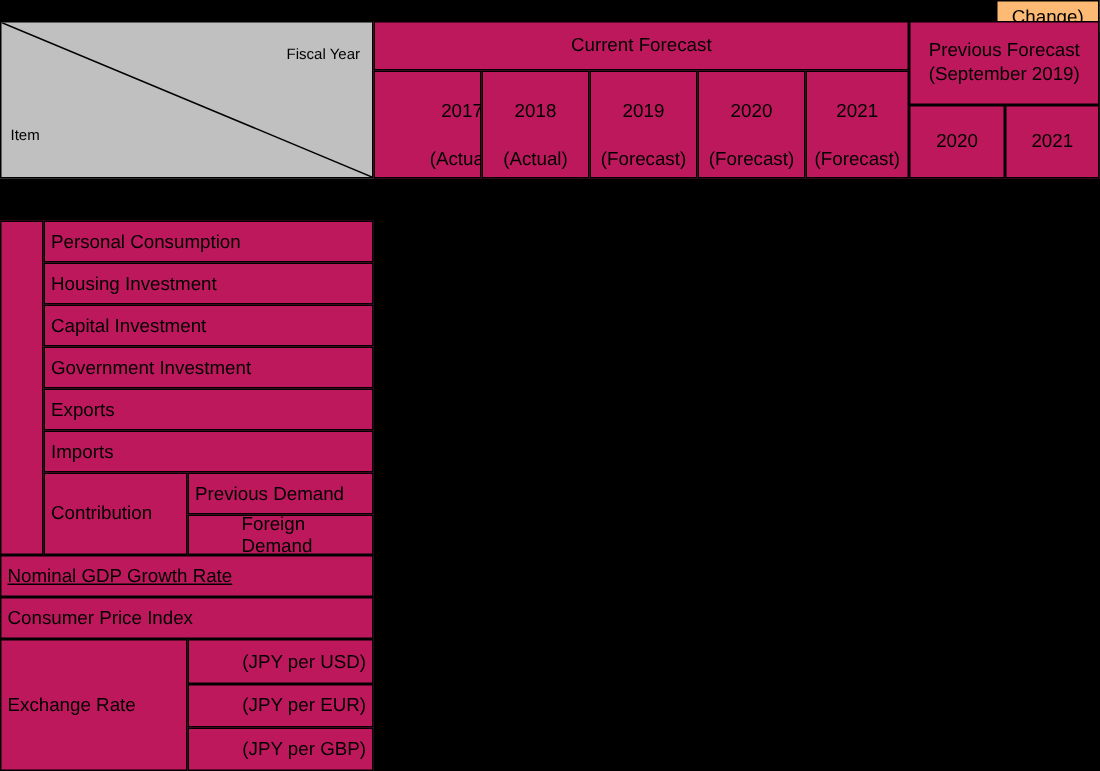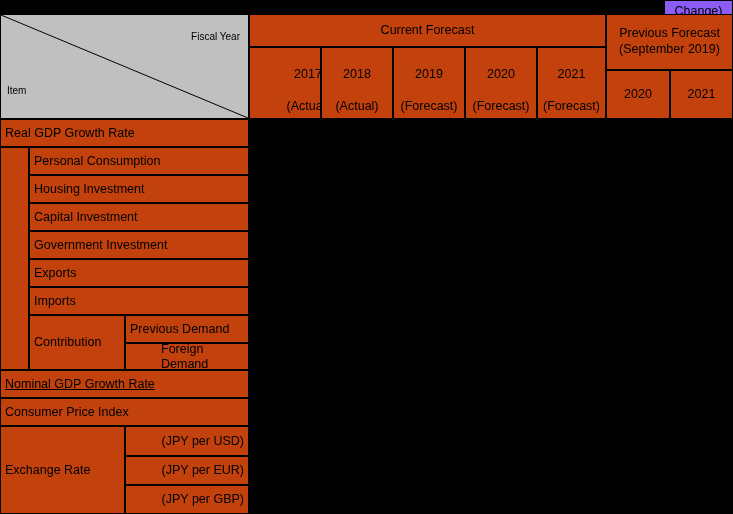--- a/index.html
+++ b/index.html
@@ -18,38 +18,38 @@
   .sheet {
     position: absolute;
     left: 0;
     top: 0;
     width: 733px;
     height: 514px;
   }
   .cell {
     position: absolute;
     box-sizing: border-box;
-    background: #c2410c;
+    background: #be185d;
     border: 1px solid #000000;
     font-size: 12.5px;
     line-height: 1.15;
     display: flex;
     align-items: center;
     padding: 0 4px;
     white-space: pre-line;
     overflow: hidden;
   }
   .cell.center { justify-content: center; text-align: center; }
   .cell.left { justify-content: flex-start; text-align: left; }
   .cell.right { justify-content: flex-end; text-align: right; }
   .cell.multiline { line-height: 1.25; }
   .change-badge {
     position: absolute;
     box-sizing: border-box;
-    background: #8b5cf6;
+    background: #fdba74;
     border: 1px solid #000000;
     font-size: 12.5px;
     display: flex;
     align-items: center;
     justify-content: center;
   }
   .corner {
     position: absolute;
     left: 0;
     top: 14px;
@@ -113,21 +113,20 @@
   <div class="cell center multiline" style="left:537px; top:47px; width:69px; height:72px;">
     <span style="display:block;">
       <span>2021</span><br>
       <span>(Forecast)</span>
     </span>
   </div>
 
   <div class="cell center" style="left:606px; top:70px; width:64px; height:49px;">2020</div>
   <div class="cell center" style="left:670px; top:70px; width:63px; height:49px;">2021</div>
 
-  <div class="cell left" style="left:0px; top:119px; width:249px; height:28px;">Real GDP Growth Rate</div>
 
   <div class="cell left" style="left:0px; top:147px; width:29px; height:223px;"></div>
 
   <div class="cell left" style="left:29px; top:147px; width:220px; height:28px;">Personal Consumption</div>
   <div class="cell left" style="left:29px; top:175px; width:220px; height:28px;">Housing Investment</div>
   <div class="cell left" style="left:29px; top:203px; width:220px; height:28px;">Capital Investment</div>
   <div class="cell left" style="left:29px; top:231px; width:220px; height:28px;">Government Investment</div>
   <div class="cell left" style="left:29px; top:259px; width:220px; height:28px;">Exports</div>
   <div class="cell left" style="left:29px; top:315px; width:96px; height:55px;">Contribution</div>
 

